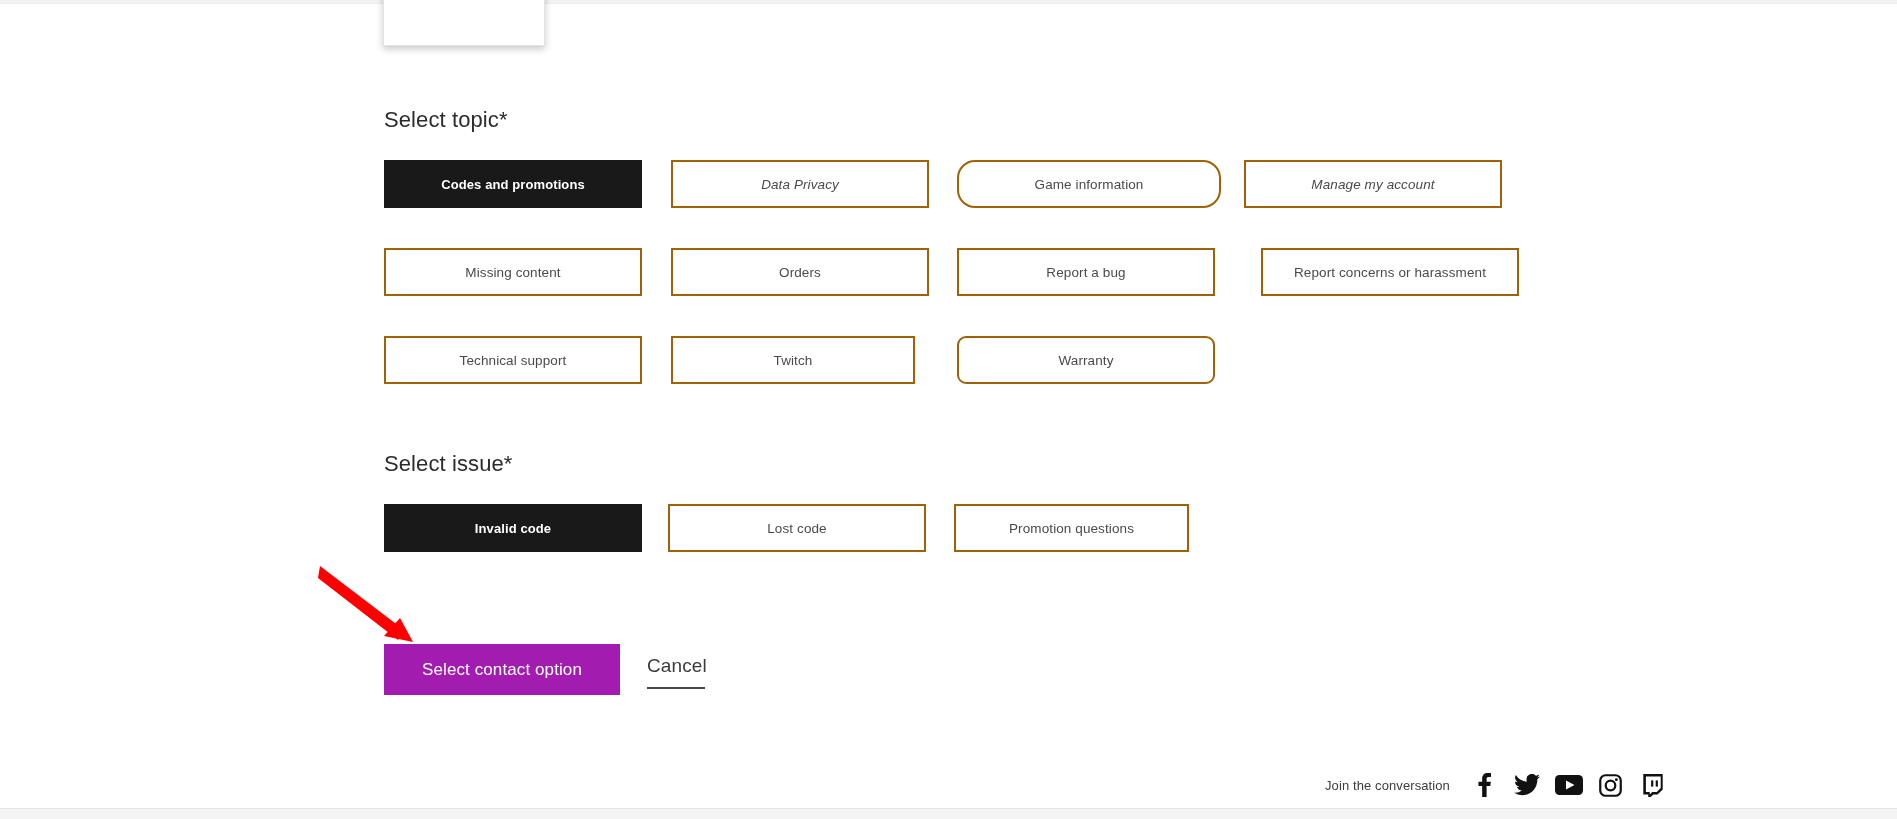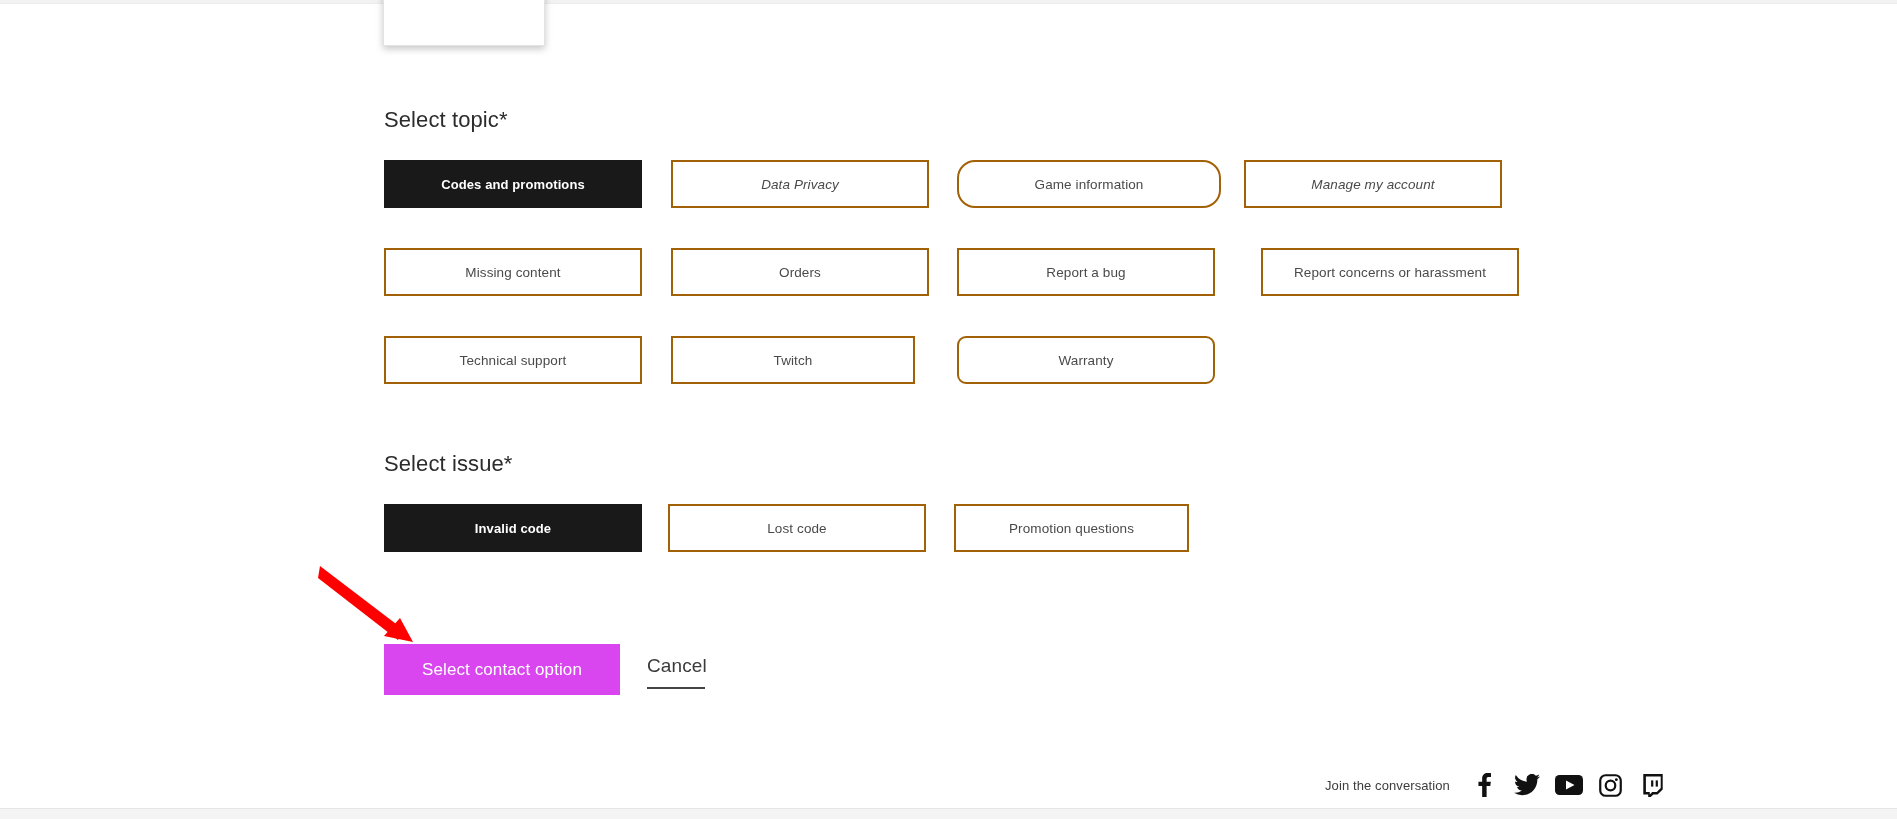--- a/index.html
+++ b/index.html
@@ -89,21 +89,21 @@
     font-weight: 700;
     font-size: 13px;
   }
 
   .primary-btn {
     position: absolute;
     left: 384px;
     top: 644px;
     width: 236px;
     height: 51px;
-    background: #d946ef;
+    background: #a21caf;
     color: #ffffff;
     border: none;
     font-size: 17px;
     font-family: "Liberation Sans", sans-serif;
     cursor: pointer;
     letter-spacing: 0.1px;
   }
 
   .cancel-link {
     position: absolute;

